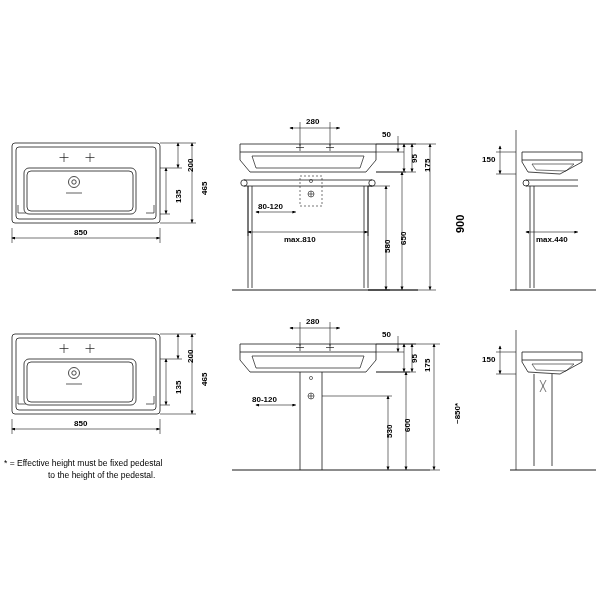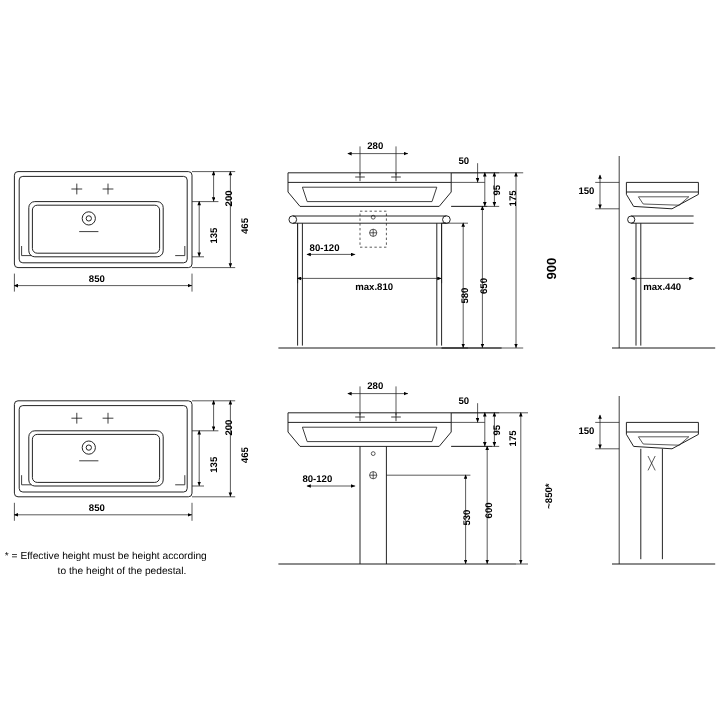--- a/index.html
+++ b/index.html
@@ -280,21 +280,21 @@
   <div class="lbl" style="left:74px; top:229px;">850</div>
   <div class="lbl rot" style="left:201px; top:195px;">465</div>
   <div class="lbl rot" style="left:187px; top:172px;">200</div>
   <div class="lbl rot" style="left:175px; top:203px;">135</div>
 
   <div class="lbl" style="left:306px; top:118px;">280</div>
   <div class="lbl" style="left:382px; top:131px;">50</div>
   <div class="lbl rot" style="left:411px; top:163px;">95</div>
   <div class="lbl rot" style="left:424px; top:172px;">175</div>
   <div class="lbl" style="left:258px; top:203px;">80-120</div>
-  <div class="lbl" style="left:296px; top:236px;">max.810</div>
+  <div class="lbl" style="left:284px; top:236px;">max.810</div>
   <div class="lbl rot" style="left:384px; top:253px;">580</div>
   <div class="lbl rot" style="left:400px; top:245px;">650</div>
   <div class="lbl rot" style="left:455px; top:233px; font-size:11px;">900</div>
 
   <div class="lbl" style="left:482px; top:156px;">150</div>
   <div class="lbl" style="left:536px; top:236px;">max.440</div>
 
   <div class="lbl" style="left:74px; top:420px;">850</div>
   <div class="lbl rot" style="left:201px; top:386px;">465</div>
   <div class="lbl rot" style="left:187px; top:363px;">200</div>
@@ -304,16 +304,16 @@
   <div class="lbl" style="left:382px; top:331px;">50</div>
   <div class="lbl rot" style="left:411px; top:363px;">95</div>
   <div class="lbl rot" style="left:424px; top:372px;">175</div>
   <div class="lbl" style="left:252px; top:396px;">80-120</div>
   <div class="lbl rot" style="left:386px; top:438px;">530</div>
   <div class="lbl rot" style="left:404px; top:432px;">600</div>
   <div class="lbl rot" style="left:454px; top:424px;">~850*</div>
 
   <div class="lbl" style="left:482px; top:356px;">150</div>
 
-  <div class="note" style="left:4px; top:458px;">* = Effective height must be height according</div>
+  <div class="note" style="left:4px; top:458px;">* = Effective height must be fixed pedestal</div>
   <div class="note" style="left:4px; top:470px;padding-left:44px;">to the height of the pedestal.</div>
 
 </div>
 
 </body></html>

